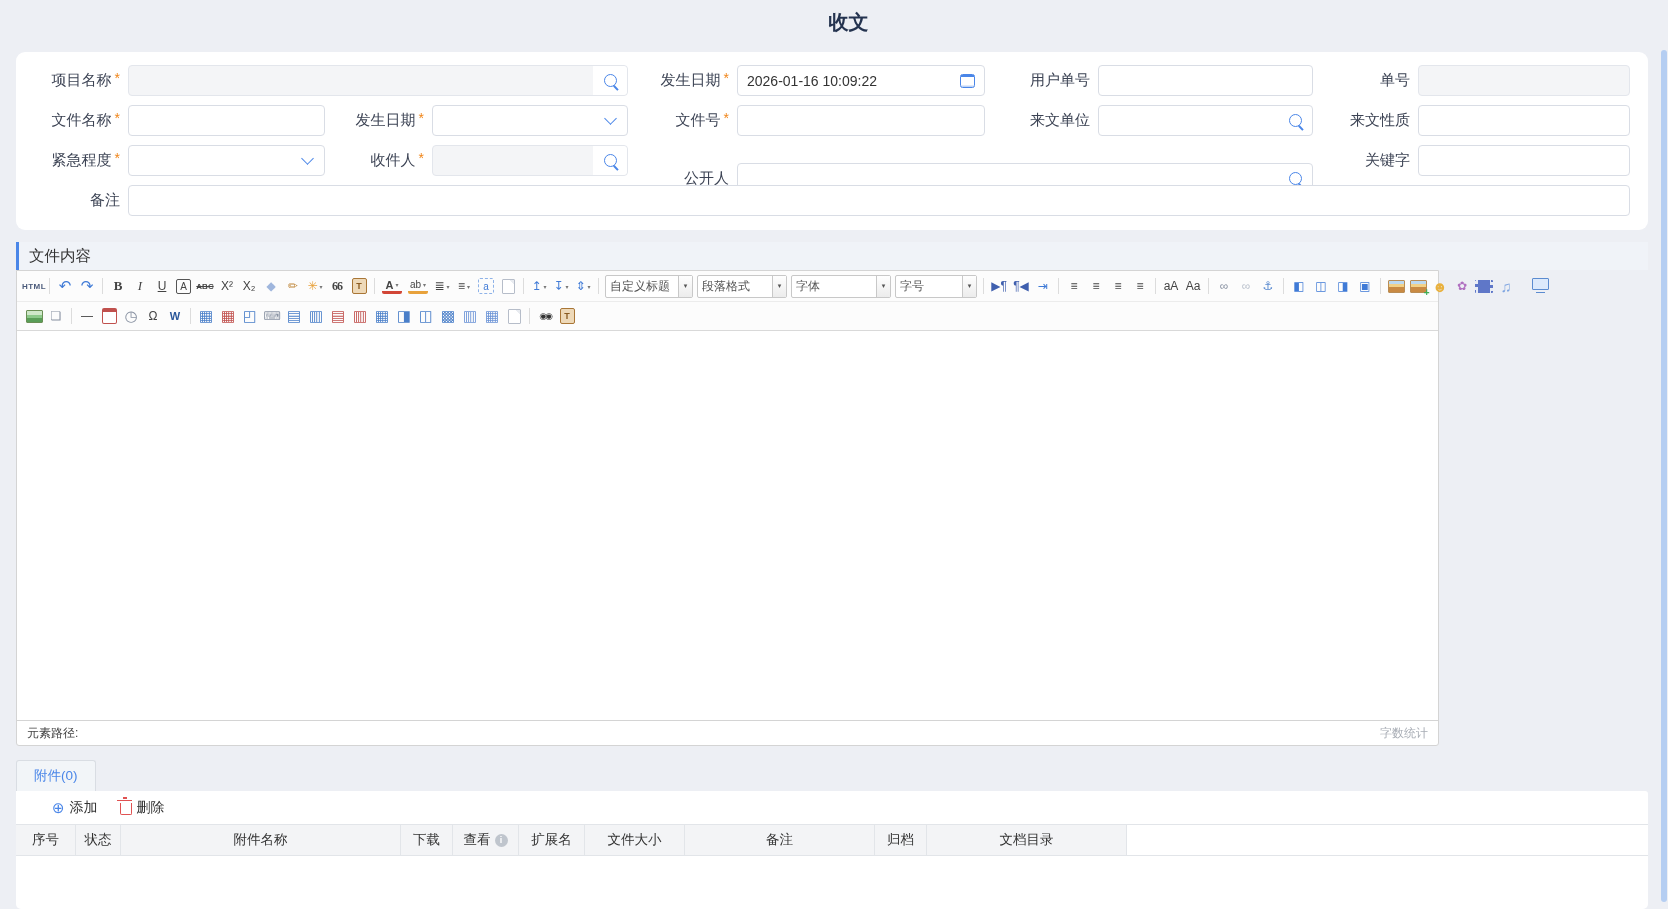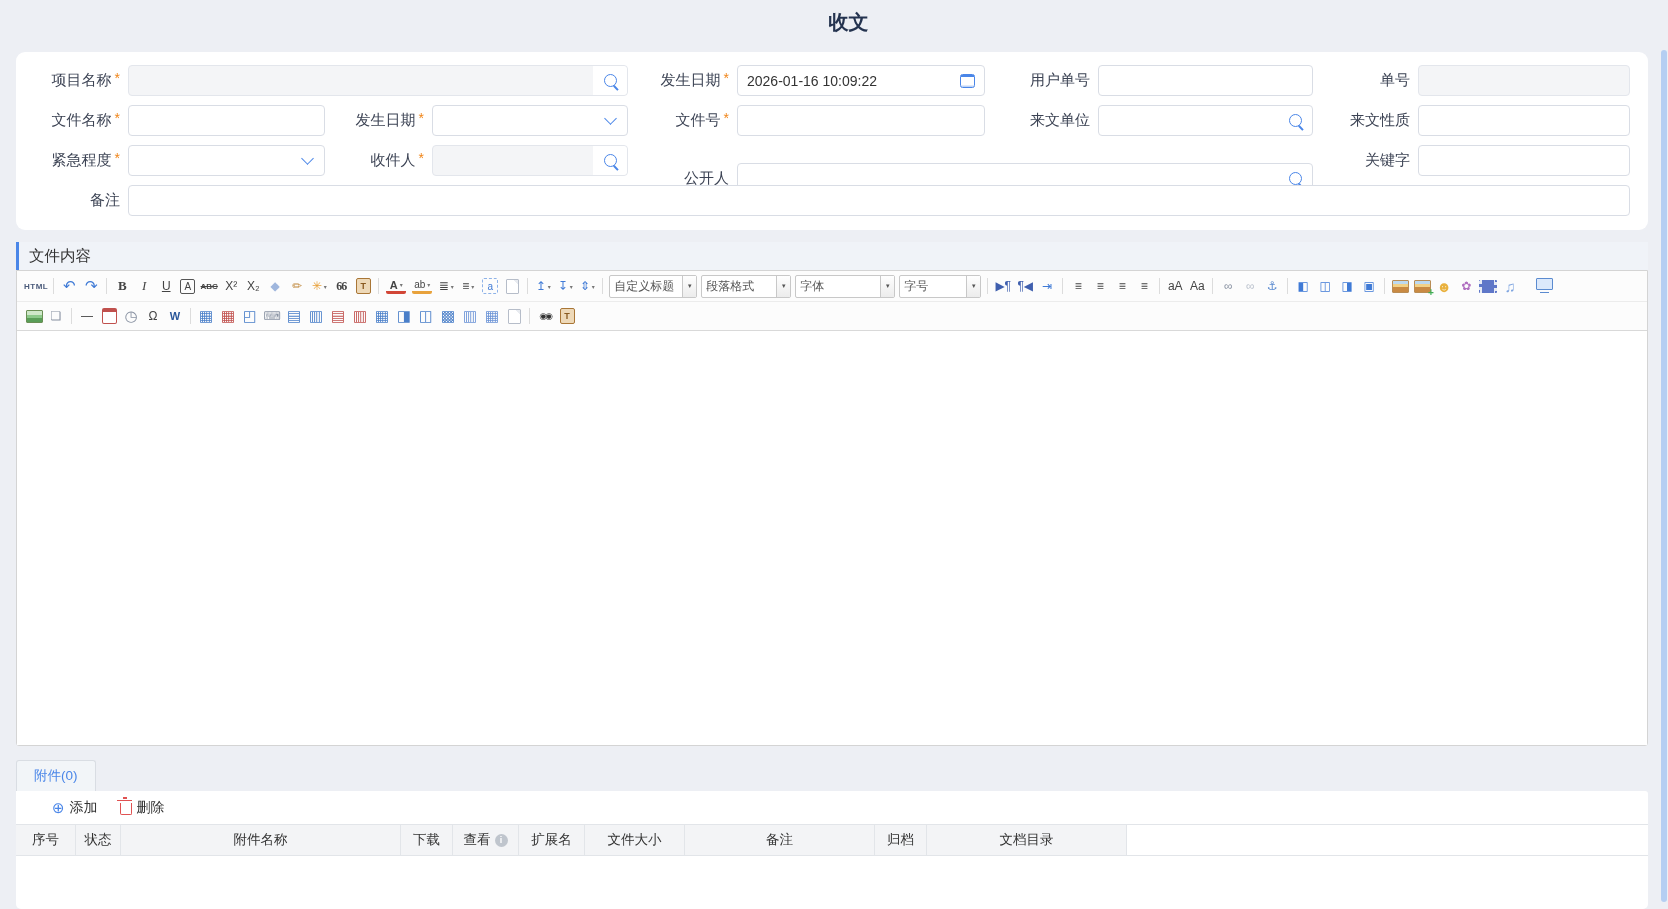--- a/index.html
+++ b/index.html
@@ -50,21 +50,21 @@
   .f-publisher{left:606px;top:111px}    .f-publisher .lb{width:107px}    .f-publisher .inp{width:576px}
   .f-keyword{left:1292px;top:93px}     .f-keyword .lb{width:102px}      .f-keyword .inp{width:212px}
   .f-remark{left:20px;top:133px}       .f-remark .lb{width:84px}        .f-remark .inp{width:1502px}
 
   
   .section-bar{position:absolute;left:16px;top:242px;width:1632px;height:28px;box-sizing:border-box;
        display:flex;align-items:center;background:#f0f3f8;border-left:3px solid #4a86e8;padding-left:10px;
        font-size:15.5px;color:#333;}
 
   
-  .editor{position:absolute;left:16px;top:270px;width:1632px;height:476px;box-sizing:border-box;
+  .editor{position:absolute;left:16px;top:270px;width:1423px;height:476px;box-sizing:border-box;
        border:1px solid #d4d4d4;background:#fff;border-radius:0 0 3px 3px;display:flex;flex-direction:column;}
   .tb{display:flex;align-items:center;padding:2px 6px;background:#fcfcfc;flex:0 0 auto;flex-wrap:nowrap;}
   .tb1{height:26px;border-bottom:1px solid #ececec;}
   .tb2{height:24px;border-bottom:1px solid #d9d9d9;}
   .ti{display:inline-flex;align-items:center;justify-content:center;min-width:20px;height:20px;margin:0 1px;
       font-size:12px;color:#444;border-radius:2px;cursor:pointer;white-space:nowrap;}
   .ti.big{font-size:15px;}
   .ti.html{font-size:8px;font-weight:bold;color:#4a5a7a;letter-spacing:.5px;}
   .ti.b{font-family:"Liberation Serif",serif;font-weight:bold;font-size:13px;}
   .ti.i{font-family:"Liberation Serif",serif;font-style:italic;font-size:13px;}
@@ -376,20 +376,24 @@
         <span class="ti">
           <span class="i-doc"></span>
         </span>
         <span class="tsep"></span>
         <span class="ti bino">◉◉</span>
         <span class="ti">
           <span class="i-clip">T</span>
         </span>
       </div>
     <div class="edit-body"></div>
+    <div class="edit-status">
+      <span>元素路径:</span>
+      <span class="wc">字数统计</span>
+    </div>
   </div>
 
   <div class="attach-tab-row">
     <div class="tab">附件(0)</div>
   </div>
 
   <div class="card attach-card">
     <div class="attach-toolbar">
       <span class="abtn">
         <span class="plus-ic">⊕</span>

